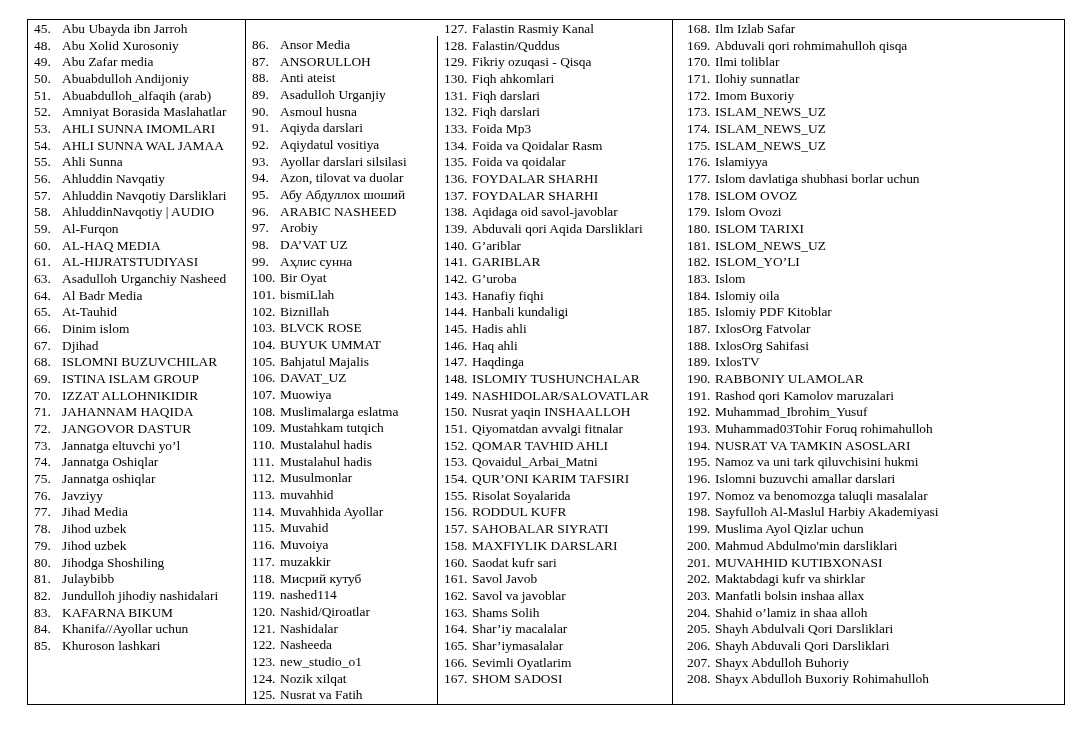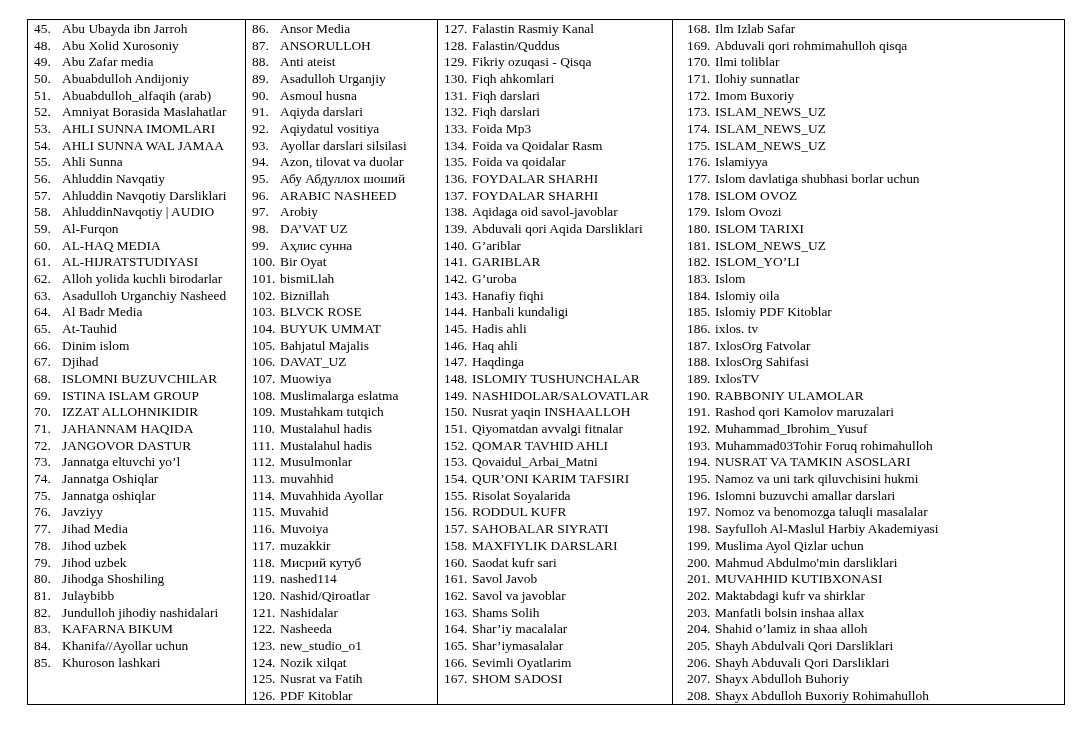--- a/index.html
+++ b/index.html
@@ -28,21 +28,21 @@
     background: #ffffff;
   }
   .doc-col {
     box-sizing: border-box;
     border-right: 1px solid #000000;
     padding: 1px 0 0 6px;
     overflow: hidden;
     flex: 0 0 auto;
   }
   .doc-col:nth-child(1) { width: 218px; }
-  .doc-col:nth-child(2) { width: 192px; }
+  .doc-col:nth-child(2) { width: 192px; margin-top: 16px; }
   .doc-col:nth-child(3) { width: 235px; }
   .doc-col:nth-child(4) { flex: 1 1 auto; border-right: none; padding-left: 14px; }
   .row {
     height: 16.68px;
     line-height: 16.68px;
     font-size: 13.4px;
     white-space: nowrap;
   }
   .num {
     display: inline-block;
@@ -67,21 +67,20 @@
         <div class="row"><span class="num">52.</span><span class="label">Amniyat Borasida Maslahatlar</span></div>
         <div class="row"><span class="num">53.</span><span class="label">AHLI SUNNA IMOMLARI</span></div>
         <div class="row"><span class="num">54.</span><span class="label">AHLI SUNNA WAL JAMAA</span></div>
         <div class="row"><span class="num">55.</span><span class="label">Ahli Sunna</span></div>
         <div class="row"><span class="num">56.</span><span class="label">Ahluddin Navqatiy</span></div>
         <div class="row"><span class="num">57.</span><span class="label">Ahluddin Navqotiy Darsliklari</span></div>
         <div class="row"><span class="num">58.</span><span class="label">AhluddinNavqotiy | AUDIO</span></div>
         <div class="row"><span class="num">59.</span><span class="label">Al-Furqon</span></div>
         <div class="row"><span class="num">60.</span><span class="label">AL-HAQ MEDIA</span></div>
         <div class="row"><span class="num">61.</span><span class="label">AL-HIJRATSTUDIYASI</span></div>
-        <div class="row"><span class="num">62.</span><span class="label">Alloh yolida kuchli birodarlar</span></div>
         <div class="row"><span class="num">63.</span><span class="label">Asadulloh Urganchiy Nasheed</span></div>
         <div class="row"><span class="num">64.</span><span class="label">Al Badr Media</span></div>
         <div class="row"><span class="num">65.</span><span class="label">At-Tauhid</span></div>
         <div class="row"><span class="num">66.</span><span class="label">Dinim islom</span></div>
         <div class="row"><span class="num">67.</span><span class="label">Djihad</span></div>
         <div class="row"><span class="num">68.</span><span class="label">ISLOMNI BUZUVCHILAR</span></div>
         <div class="row"><span class="num">69.</span><span class="label">ISTINA ISLAM GROUP</span></div>
         <div class="row"><span class="num">70.</span><span class="label">IZZAT ALLOHNIKIDIR</span></div>
         <div class="row"><span class="num">71.</span><span class="label">JAHANNAM HAQIDA</span></div>
         <div class="row"><span class="num">72.</span><span class="label">JANGOVOR DASTUR</span></div>
@@ -196,21 +195,20 @@
         <div class="row"><span class="num">176.</span><span class="label">Islamiyya</span></div>
         <div class="row"><span class="num">177.</span><span class="label">Islom davlatiga shubhasi borlar uchun</span></div>
         <div class="row"><span class="num">178.</span><span class="label">ISLOM OVOZ</span></div>
         <div class="row"><span class="num">179.</span><span class="label">Islom Ovozi</span></div>
         <div class="row"><span class="num">180.</span><span class="label">ISLOM TARIXI</span></div>
         <div class="row"><span class="num">181.</span><span class="label">ISLOM_NEWS_UZ</span></div>
         <div class="row"><span class="num">182.</span><span class="label">ISLOM_YO’LI</span></div>
         <div class="row"><span class="num">183.</span><span class="label">Islom</span></div>
         <div class="row"><span class="num">184.</span><span class="label">Islomiy oila</span></div>
         <div class="row"><span class="num">185.</span><span class="label">Islomiy PDF Kitoblar</span></div>
-        <div class="row"><span class="num">186.</span><span class="label">ixlos. tv</span></div>
         <div class="row"><span class="num">187.</span><span class="label">IxlosOrg Fatvolar</span></div>
         <div class="row"><span class="num">188.</span><span class="label">IxlosOrg Sahifasi</span></div>
         <div class="row"><span class="num">189.</span><span class="label">IxlosTV</span></div>
         <div class="row"><span class="num">190.</span><span class="label">RABBONIY ULAMOLAR</span></div>
         <div class="row"><span class="num">191.</span><span class="label">Rashod qori Kamolov maruzalari</span></div>
         <div class="row"><span class="num">192.</span><span class="label">Muhammad_Ibrohim_Yusuf</span></div>
         <div class="row"><span class="num">193.</span><span class="label">Muhammad03Tohir Foruq rohimahulloh</span></div>
         <div class="row"><span class="num">194.</span><span class="label">NUSRAT VA TAMKIN ASOSLARI</span></div>
         <div class="row"><span class="num">195.</span><span class="label">Namoz va uni tark qiluvchisini hukmi</span></div>
         <div class="row"><span class="num">196.</span><span class="label">Islomni buzuvchi amallar darslari</span></div>

